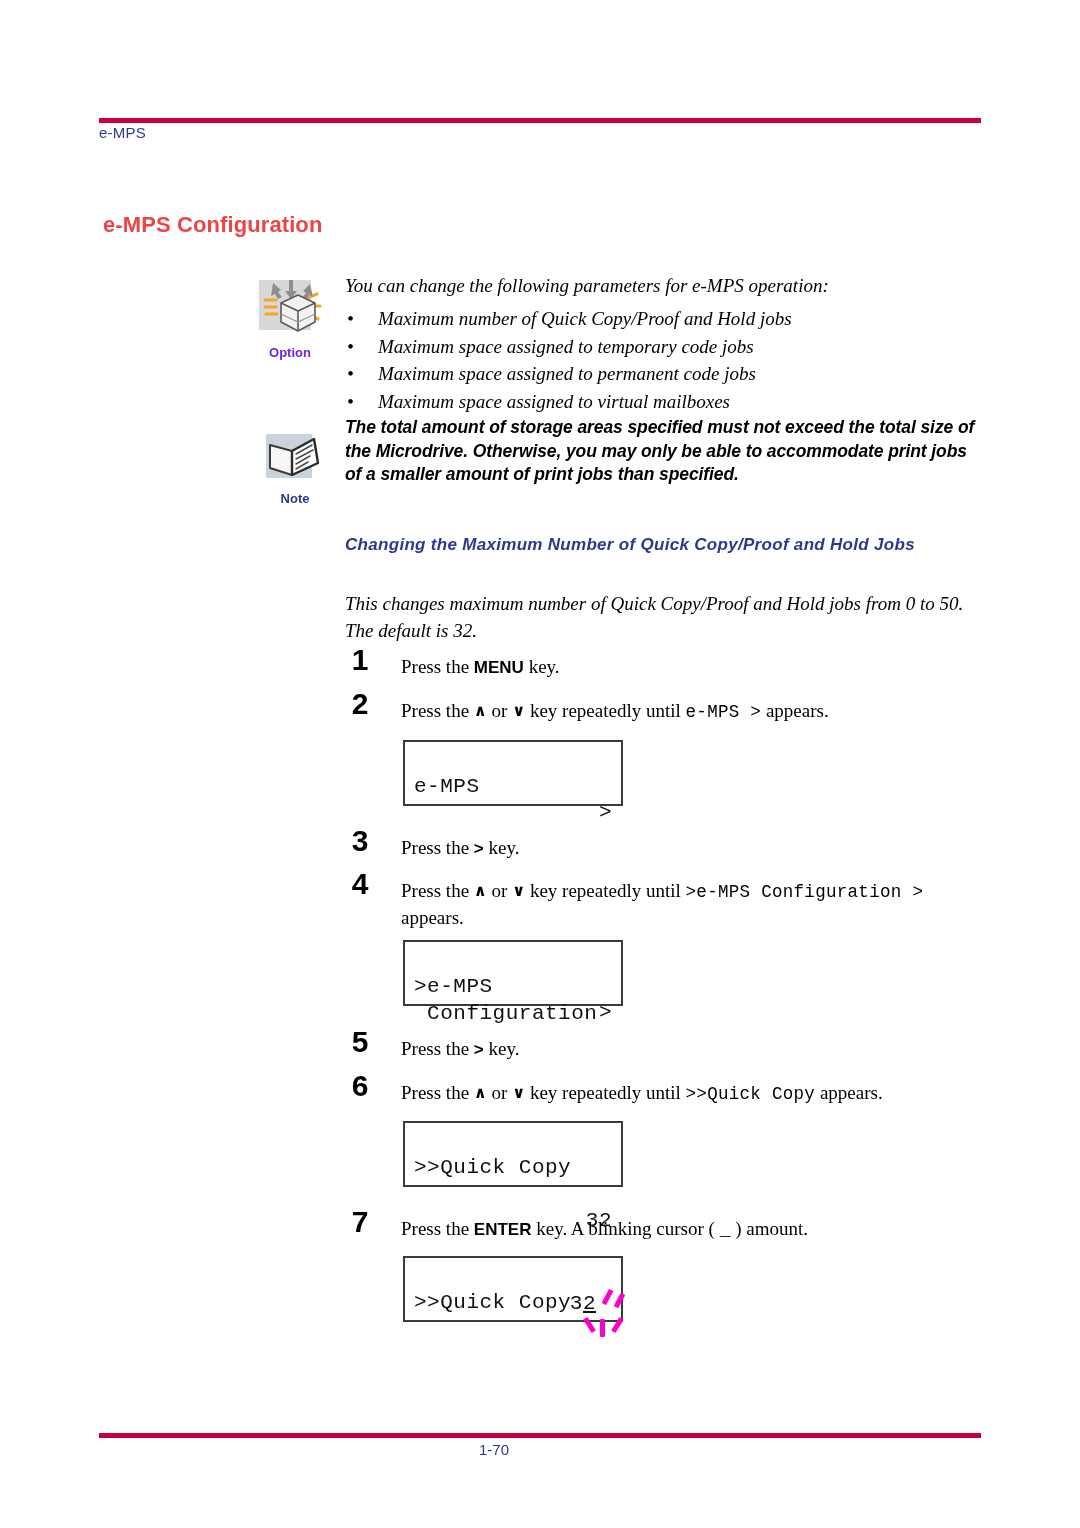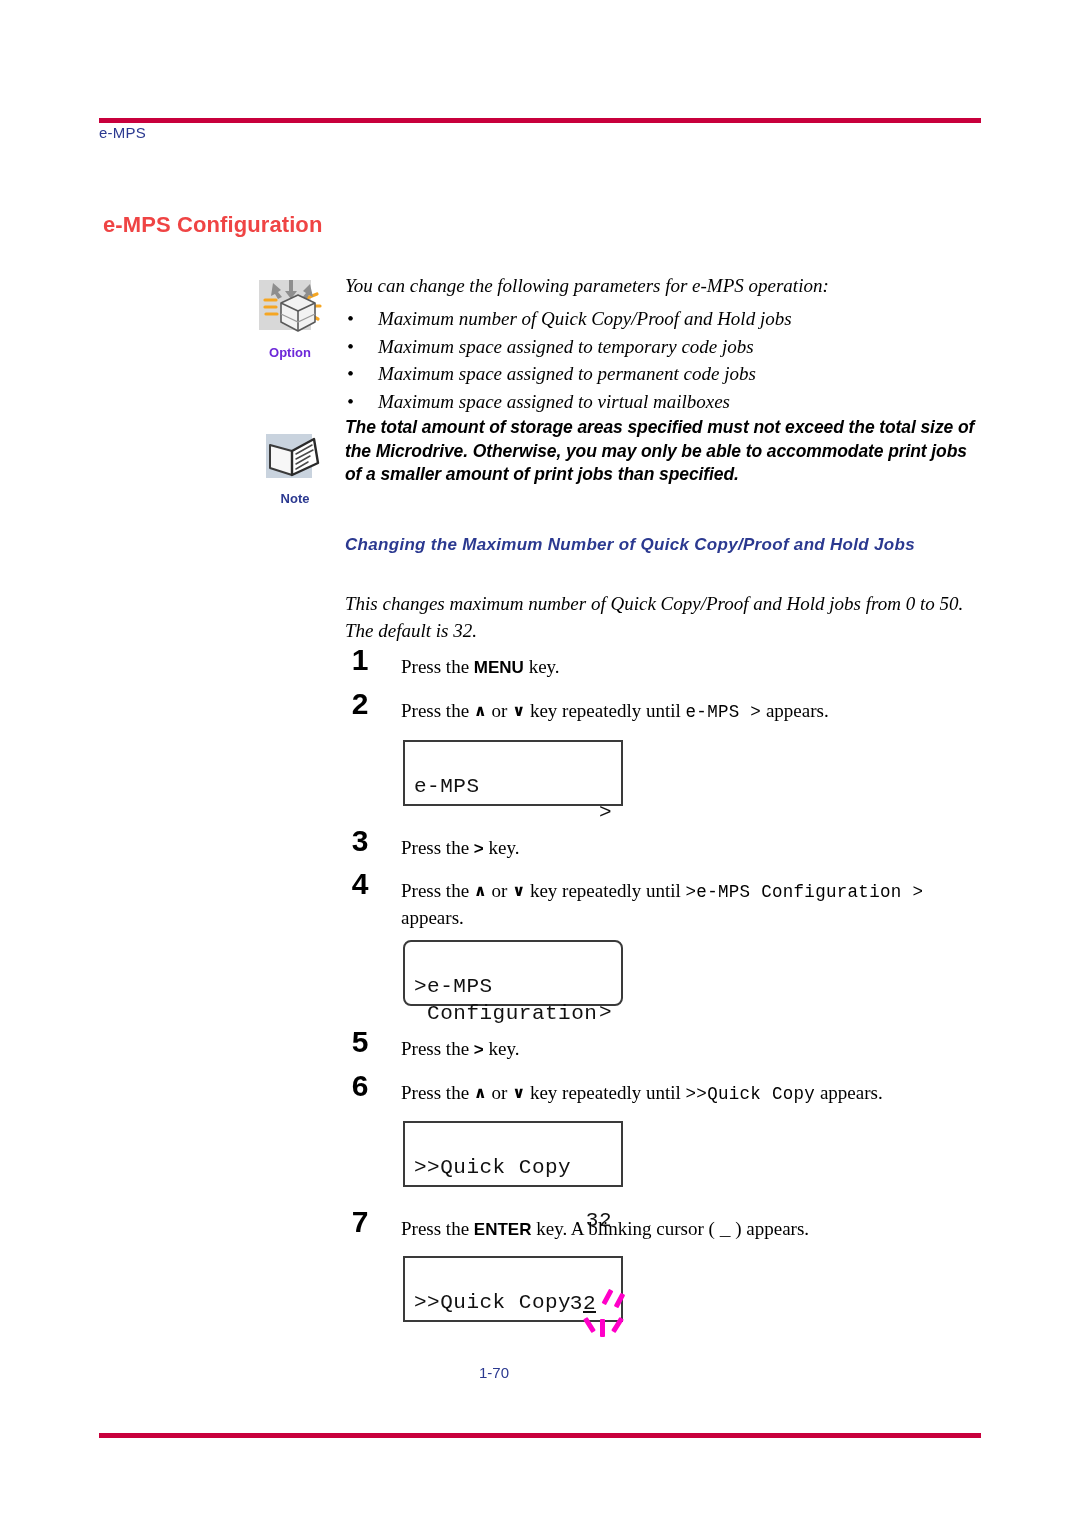--- a/index.html
+++ b/index.html
@@ -329,21 +329,21 @@
   <div class="step" style="top:835px;">
     <div class="step-num">3</div>
     <div class="step-text"><span>Press the </span><span class="gt">&gt;</span><span> key.</span></div>
   </div>
 
   <div class="step" style="top:878px;">
     <div class="step-num">4</div>
     <div class="step-text"><span>Press the </span><span class="chev">∧</span><span> or </span><span class="chev">∨</span><span> key repeatedly until </span><span class="mono">&gt;e-MPS Configuration &gt;</span><span> appears.</span></div>
   </div>
 
-  <div class="lcd" style="top:940px;border-radius:8px;">
+  <div class="lcd" style="top:940px;">
     <div class="lcd-line row1">
       <span class="lcd-left">&gt;e-MPS</span>
       <span class="lcd-right">&gt;</span>
     </div>
     <div class="lcd-line row2">
       <span class="lcd-left"> Configuration</span>
       <span class="lcd-right"></span>
     </div>
   </div>
 
@@ -363,21 +363,21 @@
       <span class="lcd-right"></span>
     </div>
     <div class="lcd-line row2">
       <span class="lcd-left"></span>
       <span class="lcd-right">32</span>
     </div>
   </div>
 
   <div class="step" style="top:1216px;">
     <div class="step-num">7</div>
-    <div class="step-text"><span>Press the </span><span class="kb">ENTER</span><span> key. A blinking cursor ( </span><span class="cursor-paren">_</span><span> ) appears.</span></div>
+    <div class="step-text"><span>Press the </span><span class="kb">ENTER</span><span> key. A blinking cursor ( </span><span class="cursor-paren">_</span><span> ) amount.</span></div>
   </div>
 
   <div class="lcd" style="top:1256px;">
     <div class="lcd-line row1">
       <span class="lcd-left">&gt;&gt;Quick Copy</span>
       <span class="lcd-right"></span>
     </div>
     <div class="lcd-line row2">
       <span class="lcd-left"></span>
       <span class="blink-wrap">
@@ -386,15 +386,15 @@
         <span class="ray" style="right:2px;  top:-2px;  width:5px;  height:16px; transform:rotate(28deg);"></span>
         <span class="ray" style="right:-10px;top:2px;   width:5px;  height:15px; transform:rotate(28deg);"></span>
         <span class="ray" style="right:20px; top:26px;  width:5px;  height:16px; transform:rotate(-32deg);"></span>
         <span class="ray" style="right:7px;  top:28px;  width:5px;  height:18px; transform:rotate(0deg);"></span>
         <span class="ray" style="right:-8px; top:26px;  width:5px;  height:16px; transform:rotate(32deg);"></span>
       </span>
     </div>
   </div>
 
   <div class="header-rule" style="top:1433px;"></div>
-  <div style="position:absolute; left:0; top:1364px; width:988px; text-align:center; font-family:'Liberation Sans',sans-serif; font-size:15px; color:#2B3990;">1-70</div>
+  <div style="position:absolute; left:0; top:1441px; width:988px; text-align:center; font-family:'Liberation Sans',sans-serif; font-size:15px; color:#2B3990;">1-70</div>
 
 </div>
 
 </body></html>

